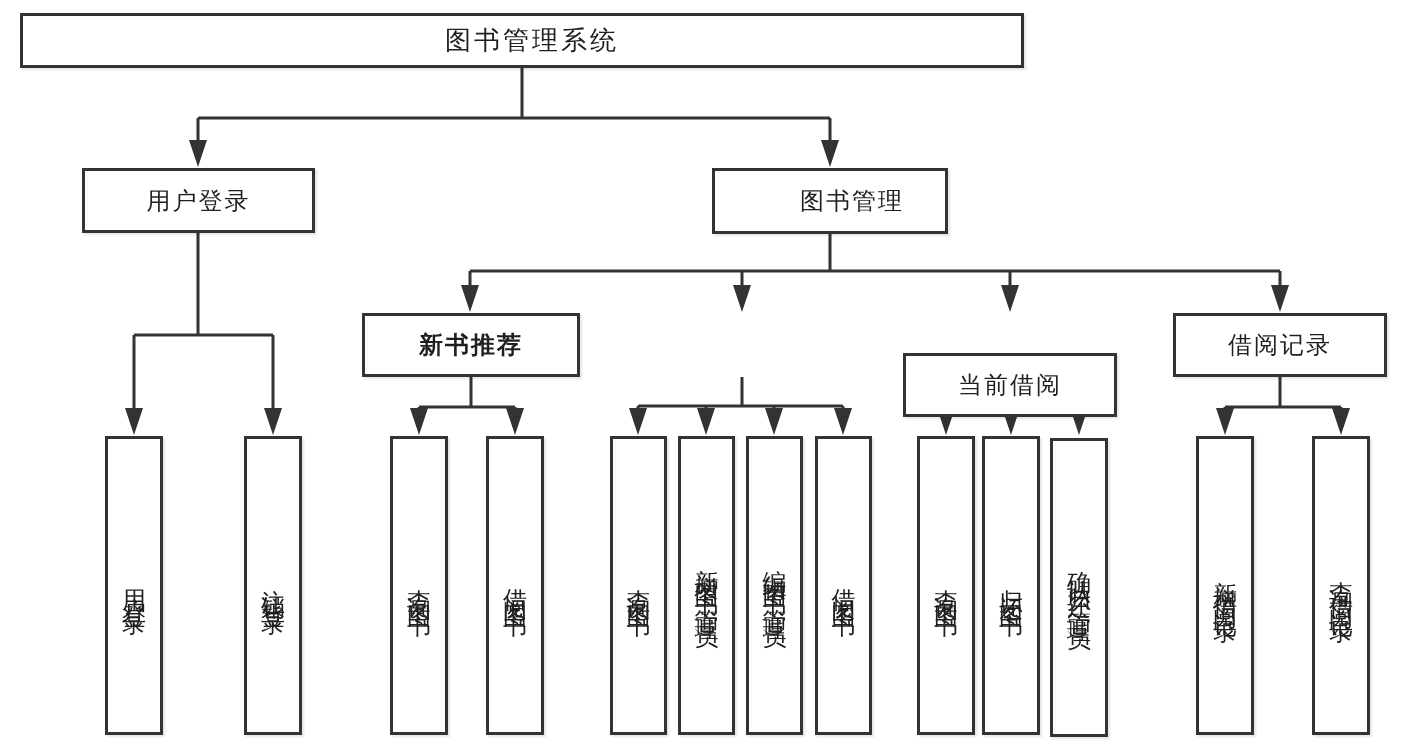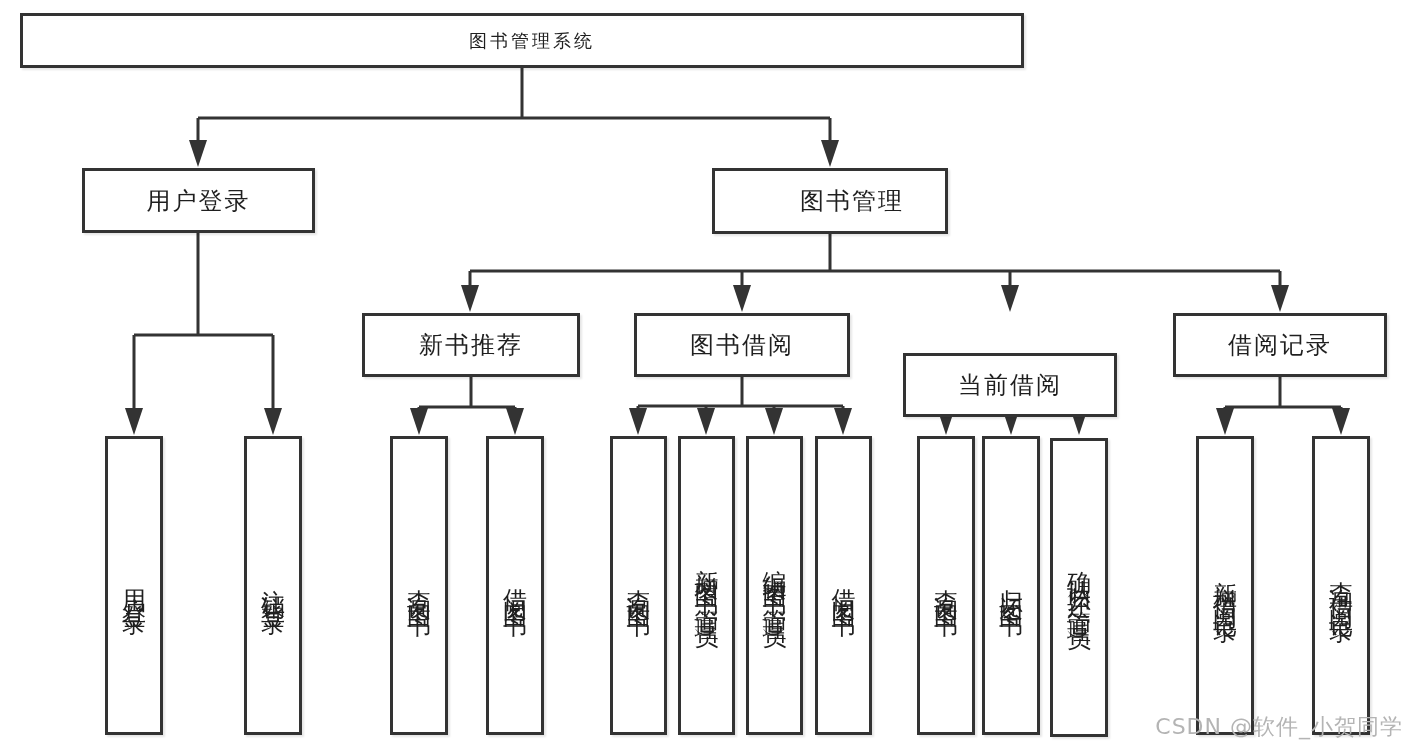--- a/index.html
+++ b/index.html
@@ -8,21 +8,21 @@
     font-family:"DejaVu Sans","Liberation Sans",sans-serif;overflow:hidden;
   }
   .connector-layer{position:absolute;left:0;top:0;width:1405px;height:747px;z-index:1;}
   .box{
     position:absolute;box-sizing:border-box;background:#ffffff;
     border:3px solid #333333;z-index:2;
     display:flex;align-items:center;justify-content:center;
     color:#1f1f1f;box-shadow:2px 2px 2px rgba(0,0,0,0.10);
   }
   .h-label{font-size:24px;letter-spacing:2px;white-space:nowrap;}
-  .root-label{font-size:18px;letter-spacing:3px;margin-left:20px;}
+  .root-label{font-size:26px;letter-spacing:3px;margin-left:20px;}
   .v-label{
     writing-mode:vertical-lr;text-orientation:mixed;
     font-size:24px;letter-spacing:8px;white-space:nowrap;line-height:1;
   }
   .watermark{
     position:absolute;top:712px;right:2px;z-index:5;
     font-size:22px;color:#b4b4b4;letter-spacing:1px;white-space:nowrap;
   }
   svg line, svg path{stroke:#333333;stroke-width:3;fill:none;}
   svg polygon{fill:#333333;stroke:none;}
@@ -86,25 +86,22 @@
     <span class="h-label root-label">图书管理系统</span>
   </div>
 
   <div class="box" style="left:82px;top:168px;width:233px;height:65px;">
     <span class="h-label">用户登录</span>
   </div>
   <div class="box" style="left:712px;top:168px;width:236px;height:66px;padding-left:44px;">
     <span class="h-label">图书管理</span>
   </div>
 
-  <div class="box" style="left:362px;top:313px;width:218px;height:64px;">
+  <div class="box" style="left:362px;top:313px;width:218px;height:64px;font-weight:bold;">
     <span class="h-label">新书推荐</span>
-  </div>
-  <div class="box" style="left:634px;top:313px;width:216px;height:64px;">
-    <span class="h-label">图书借阅</span>
   </div>
   <div class="box" style="left:903px;top:313px;width:214px;height:64px;margin-top:40px;">
     <span class="h-label">当前借阅</span>
   </div>
   <div class="box" style="left:1173px;top:313px;width:214px;height:64px;">
     <span class="h-label">借阅记录</span>
   </div>
 
   <div class="box" style="left:105px;top:436px;width:58px;height:299px;">
     <span class="v-label">用户登录</span>
@@ -143,15 +140,14 @@
     <span class="v-label">确认归还（管理员）</span>
   </div>
 
   <div class="box" style="left:1196px;top:436px;width:58px;height:299px;">
     <span class="v-label">新增借阅记录</span>
   </div>
   <div class="box" style="left:1312px;top:436px;width:58px;height:299px;">
     <span class="v-label">查询借阅记录</span>
   </div>
 
-  <div class="watermark">CSDN @软件_小贺同学</div>
 
 </div>
 
 </body></html>

